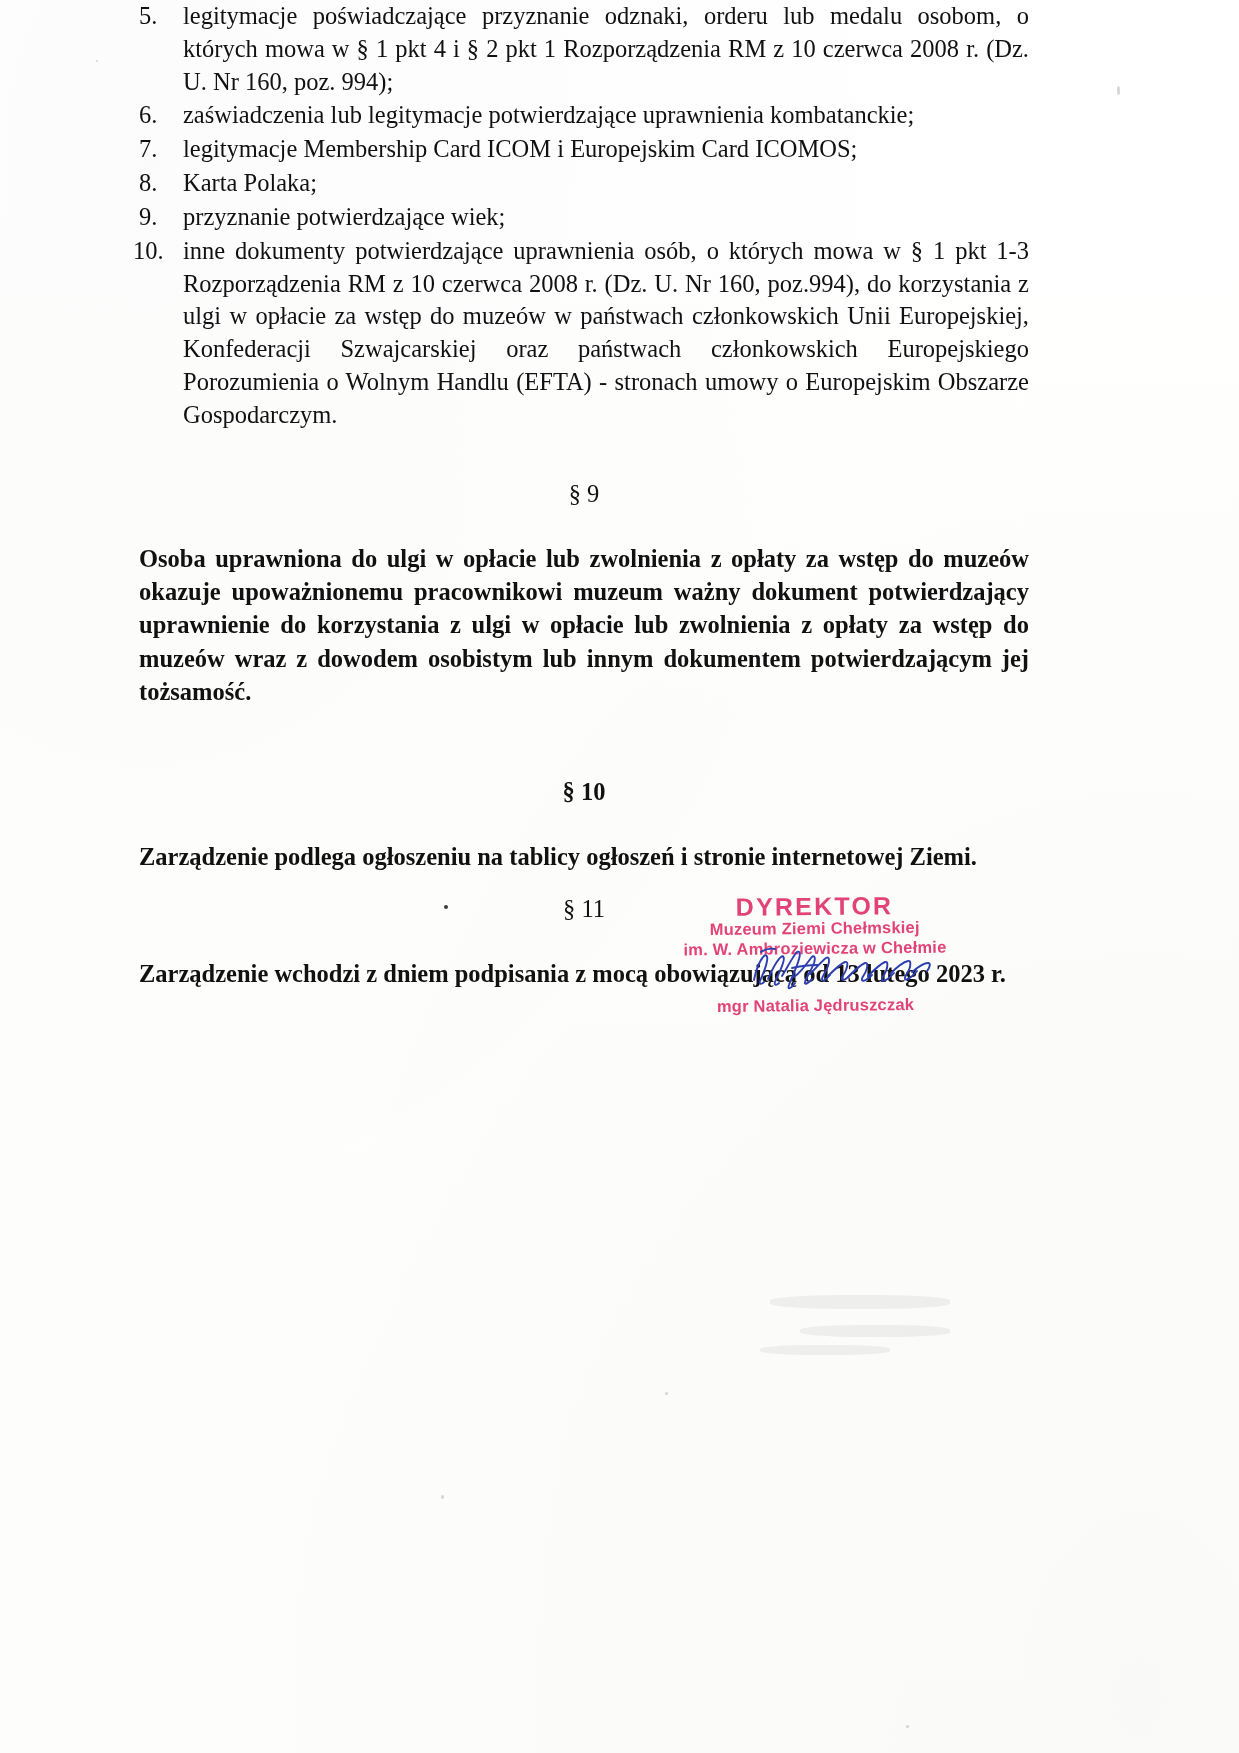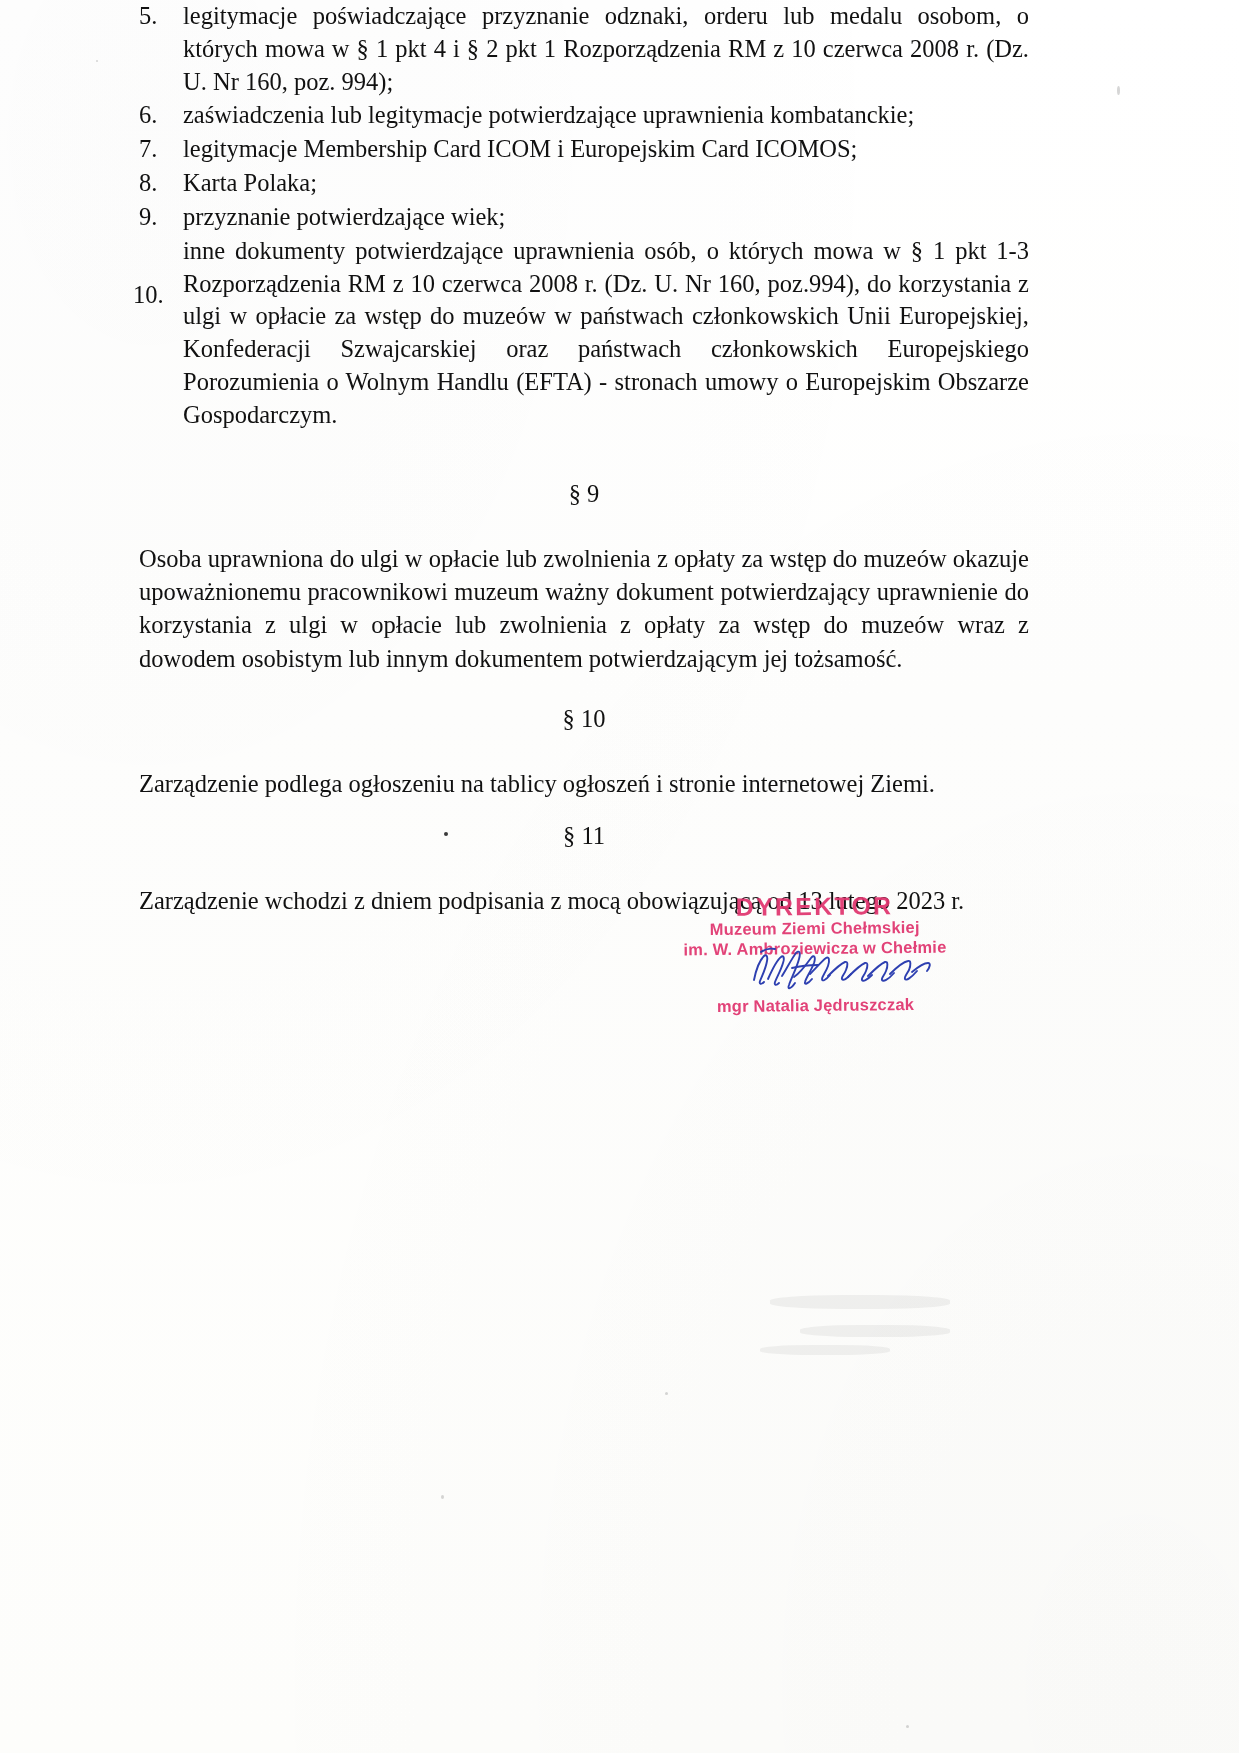--- a/index.html
+++ b/index.html
@@ -51,40 +51,41 @@
     margin-bottom: 1px;
   }
   .li .num {
     position: absolute;
     left: 0;
     top: 0;
     width: 36px;
     text-align: left;
     font-size: 24.5px;
   }
-  .li.wide .num { left: -6px; width: 44px; margin-top: 44px; }
+  .li.wide .num { left: -6px; width: 44px; }
   .li.justify { text-align: justify; text-align-last: left; }
   .li.nojust { text-align: left; }
 
   
   .section-mark {
     text-align: center;
     font-size: 24.5px;
     line-height: 1.3;
   }
   .s9  { margin-top: 46px; }
-  .s10 { margin-top: 28px; }
+  .s10 { margin-top: 68px; font-weight: bold; }
   .s11 { margin-top: 20px; position: relative; }
 
   .body-para {
     font-size: 24.5px;
     line-height: 1.36;
     text-align: justify;
     text-align-last: left;
     margin-top: 32px;
+    font-weight: bold;
   }
   .body-para.center-ish { text-align: left; }
 
   .stray-dot {
     position: absolute;
     left: 305px;
     top: 12px;
     width: 4px;
     height: 4px;
     background: #3a3a3a;

